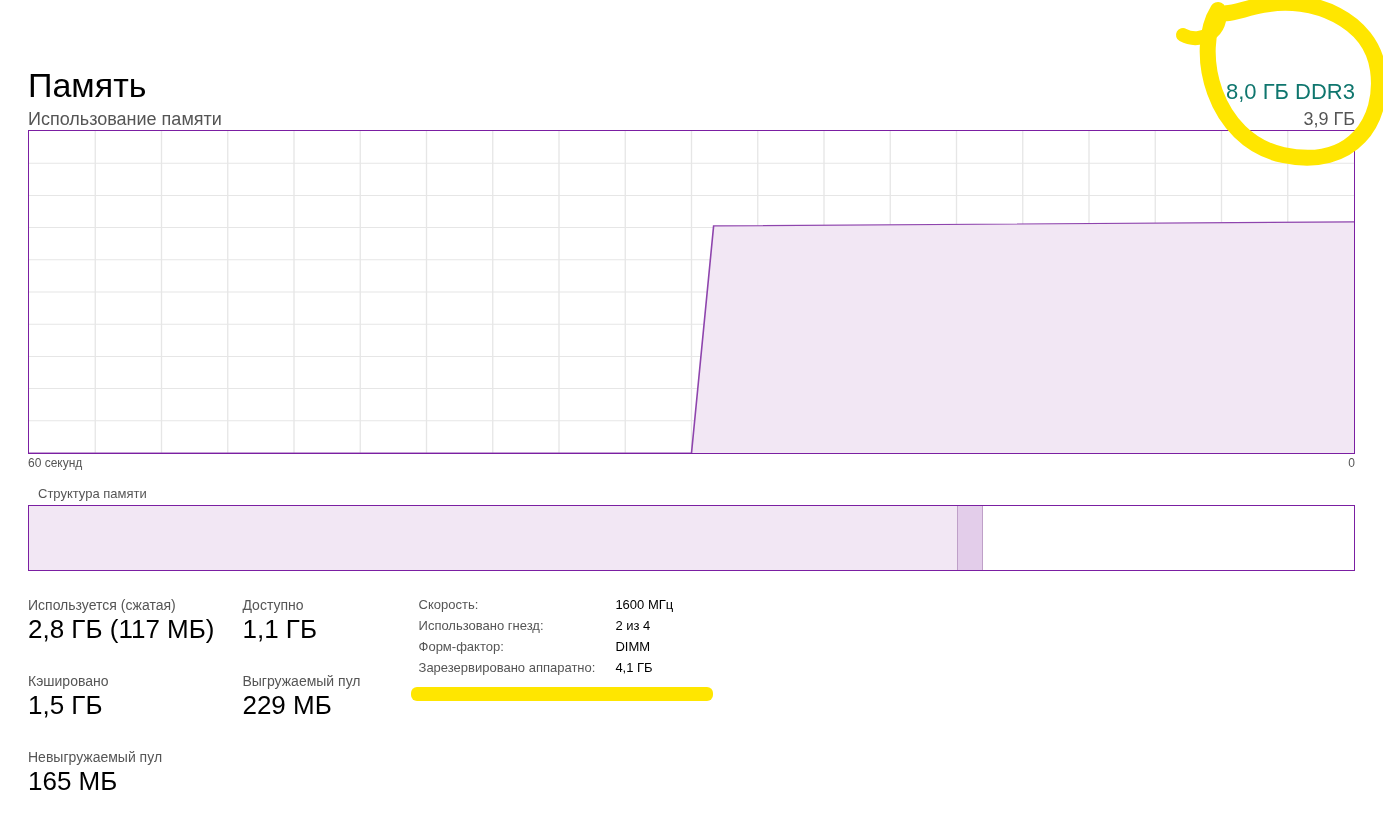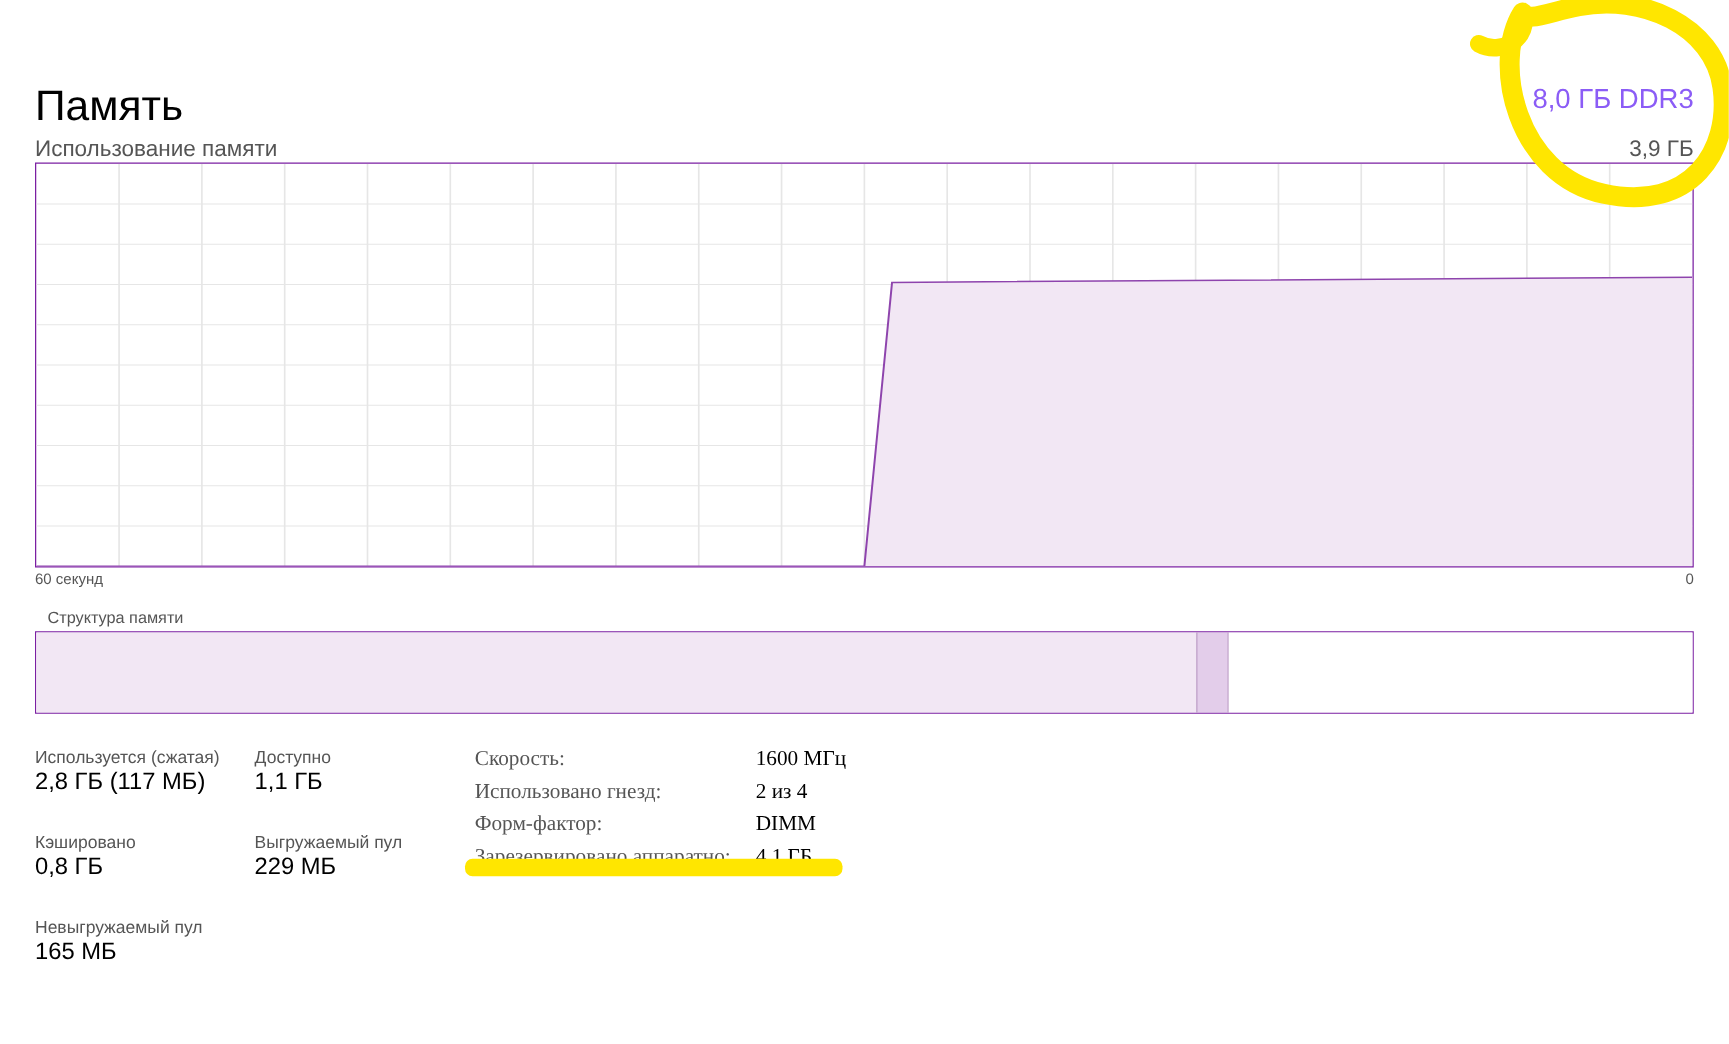--- a/index.html
+++ b/index.html
@@ -27,32 +27,32 @@
     position: absolute;
     background: #ffe600;
     height: 14px;
     border-radius: 6px;
     pointer-events: none;
   }
 
   .page-header {
     display: flex;
     justify-content: space-between;
-    align-items: flex-start;
+    align-items: flex-end;
     margin-top: 46px;
     margin-bottom: 4px;
   }
   .page-header h1 {
     font-size: 34px;
     font-weight: 400;
   }
   .total-mem {
     font-size: 22px;
     font-weight: 400;
-    color: #8b5cf6;
+    color: #0f766e;
     position: relative;
     z-index: 20;
   }
 
   .chart-labels-row {
     display: flex;
     justify-content: space-between;
     font-size: 18px;
     color: #555;
     margin-top: 2px;
@@ -102,31 +102,30 @@
   }
   .stats-left {
     display:grid;
     grid-template-columns: auto auto;
     column-gap: 32px;
     row-gap: 18px;
     margin-right: 58px;
     gap: 28px;
   }
   .stat-label { font-size:14px; color:#555; }
-  .stat-value { font-size:19px; font-weight:400; color:#000; line-height:1.15; margin-top:2px; }
+  .stat-value { font-size:26px; font-weight:400; color:#000; line-height:1.15; margin-top:2px; }
 
   .stats-right {
     display:grid;
     grid-template-columns: auto auto;
     column-gap: 20px;
     row-gap: 6px;
     align-content:start;
-    font-size:17px;
-    position: relative;
-    font-family: Liberation Serif, serif;
+    font-size:13px;
+    position: relative;
   }
   .stats-right .k { color:#555; }
   .stats-right .v { color:#000; }
 </style>
 </head>
 <body>
 
 <div class="annot-tr">
   <svg width="230" height="190" viewBox="0 0 230 190">
     <path d="M 55 20 C 30 60, 50 150, 120 165 C 190 180, 222 130, 215 80 C 208 30, 150 5, 100 15 C 75 20, 58 28, 55 20 Z" fill="none" stroke="#ffe600" stroke-width="16" stroke-linecap="round" stroke-linejoin="round"></path>
@@ -200,21 +199,21 @@
       <div>
         <div class="stat-label">Используется (сжатая)</div>
         <div class="stat-value">2,8 ГБ (117 МБ)</div>
       </div>
       <div>
         <div class="stat-label">Доступно</div>
         <div class="stat-value">1,1 ГБ</div>
       </div>
       <div>
         <div class="stat-label">Кэшировано</div>
-        <div class="stat-value">0,8 ГБ</div>
+        <div class="stat-value">1,5 ГБ</div>
       </div>
       <div>
         <div class="stat-label">Выгружаемый пул</div>
         <div class="stat-value">229 МБ</div>
       </div>
       <div>
         <div class="stat-label">Невыгружаемый пул</div>
         <div class="stat-value">165 МБ</div>
       </div>
     </div>

